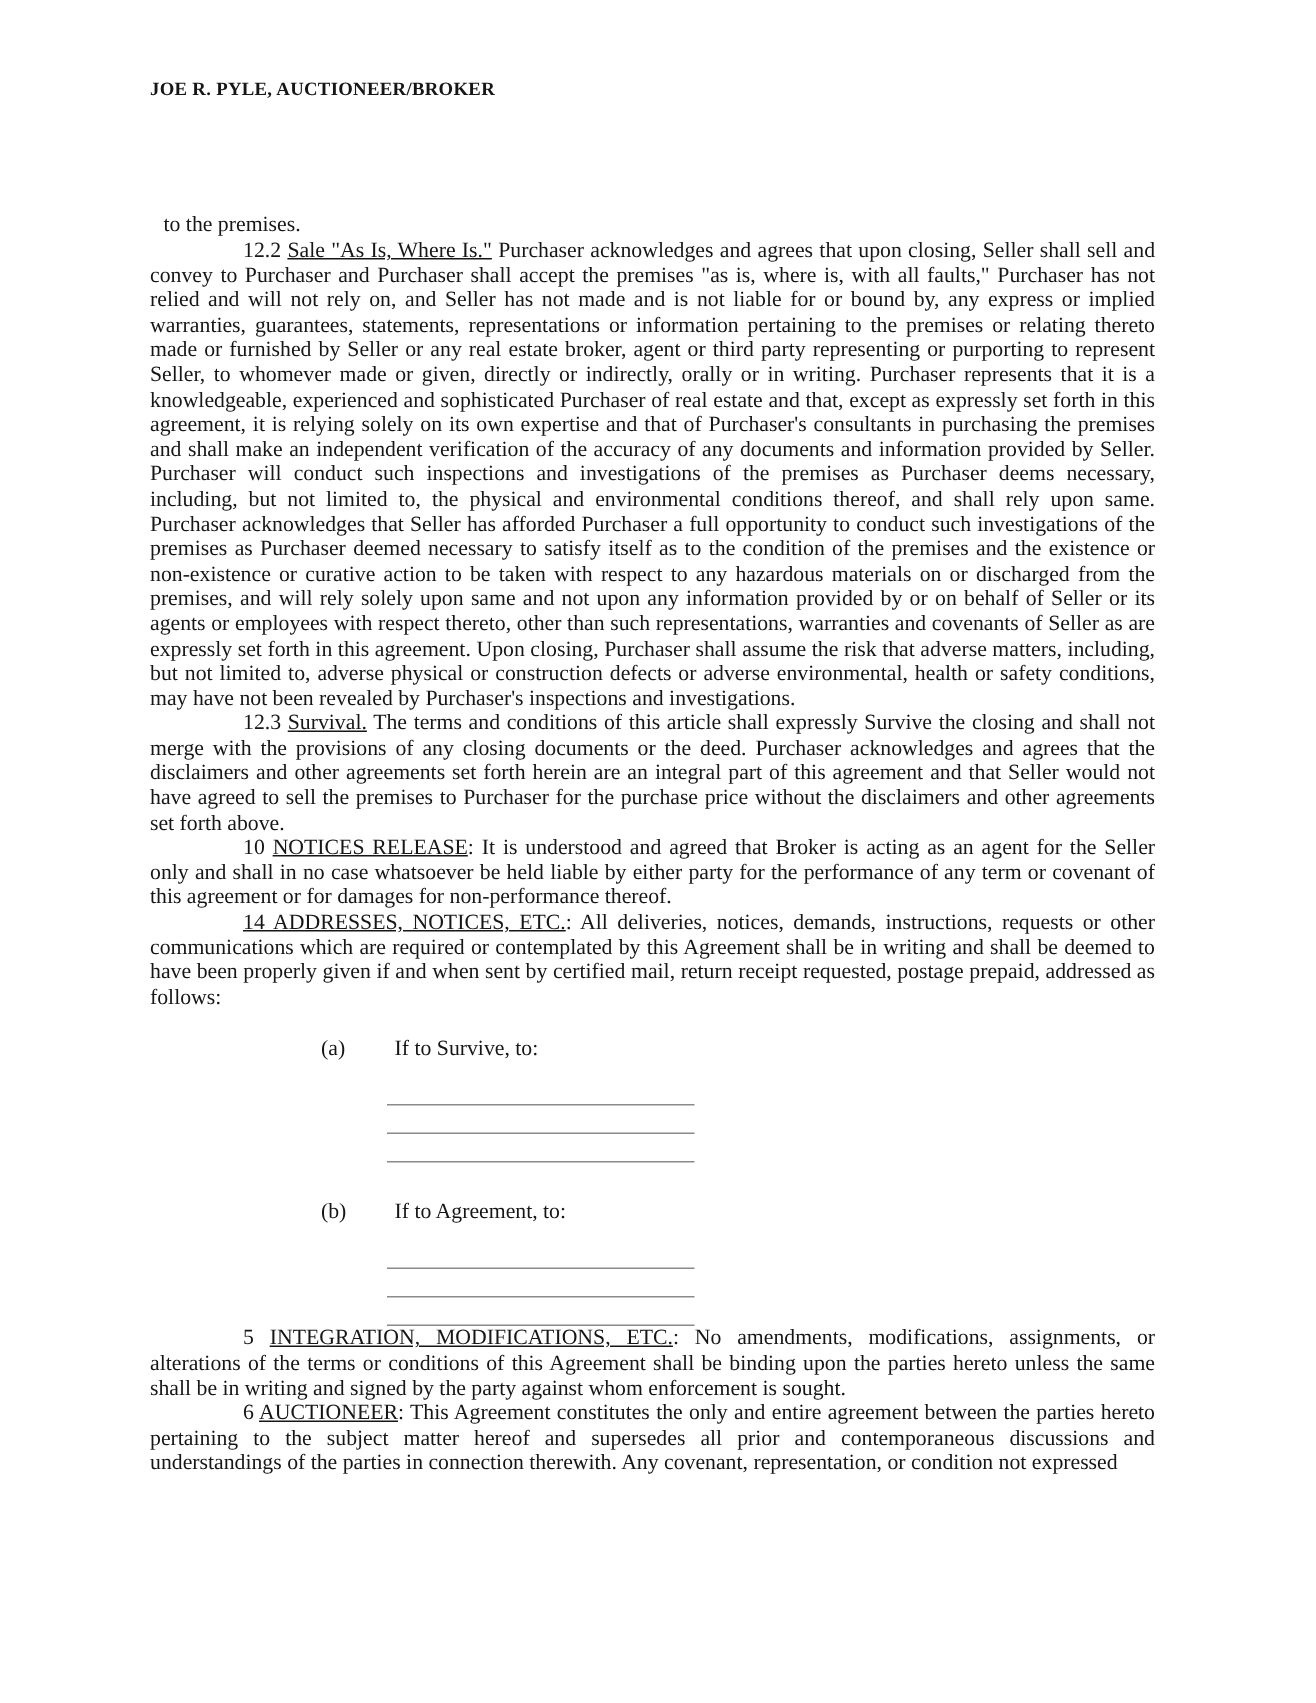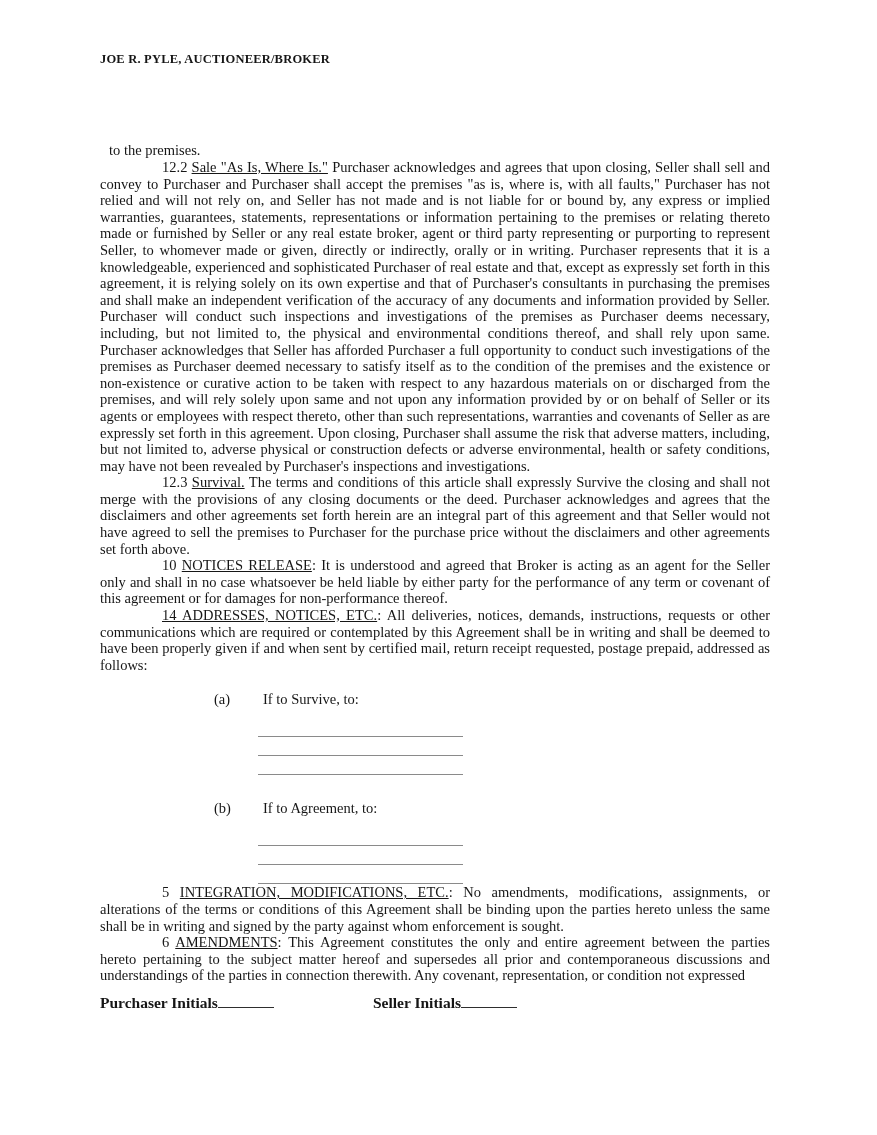--- a/index.html
+++ b/index.html
@@ -124,25 +124,17 @@
         <div class="blank-lines">
           <div class="blank-line"></div>
           <div class="blank-line"></div>
           <div class="blank-line"></div>
         </div>
       </div>
     </div>
 
     <p class="para para-15"><span>5 </span><span class="u">INTEGRATION, MODIFICATIONS, ETC.</span><span>: No amendments, modifications, assignments, or alterations of the terms or conditions of this Agreement shall be binding upon the parties hereto unless the same shall be in writing and signed by the party against whom enforcement is sought.</span></p>
 
-    <p class="para para-16"><span>6 </span><span class="u">AMENDMENTS</span><span>: This Agreement constitutes the only and entire agreement between the parties hereto pertaining to the subject matter hereof and supersedes all prior and contemporaneous discussions and understandings of the parties in connection therewith. Any covenant, representation, or condition not expressed</span></p>
+    <p class="para para-16"><span>6 </span><span class="u">AUCTIONEER</span><span>: This Agreement constitutes the only and entire agreement between the parties hereto pertaining to the subject matter hereof and supersedes all prior and contemporaneous discussions and understandings of the parties in connection therewith. Any covenant, representation, or condition not expressed</span></p>
 
-    <div class="footer">
-      <div class="initials initials-purchaser">
-        <span>Purchaser Initials</span><span class="initials-blank"></span>
-      </div>
-      <div class="initials initials-seller">
-        <span>Seller Initials</span><span class="initials-blank"></span>
-      </div>
-    </div>
 
   </div>
 </div>
 
 </body></html>

